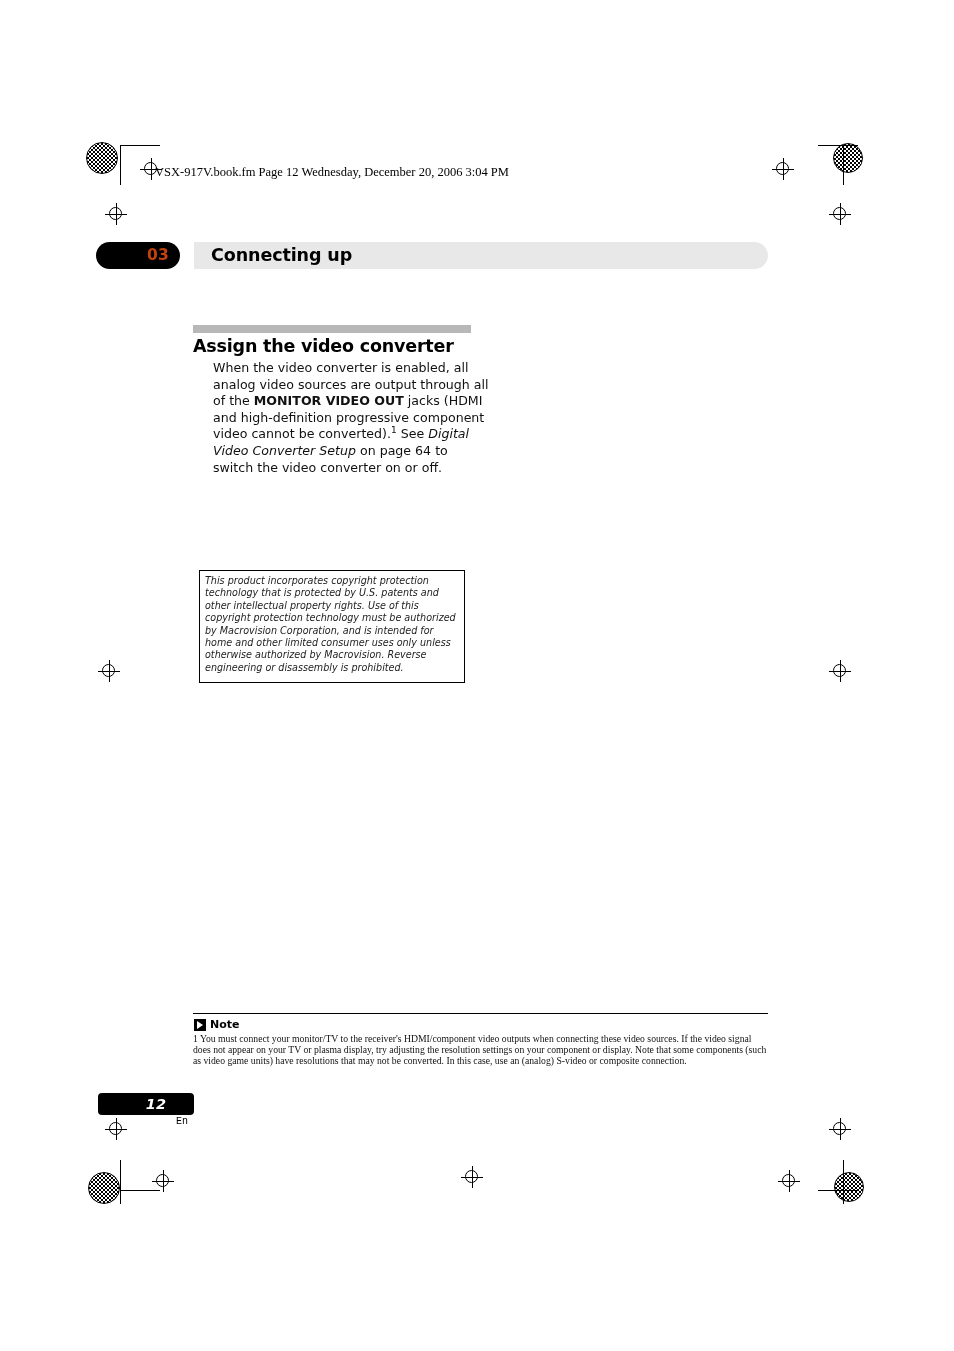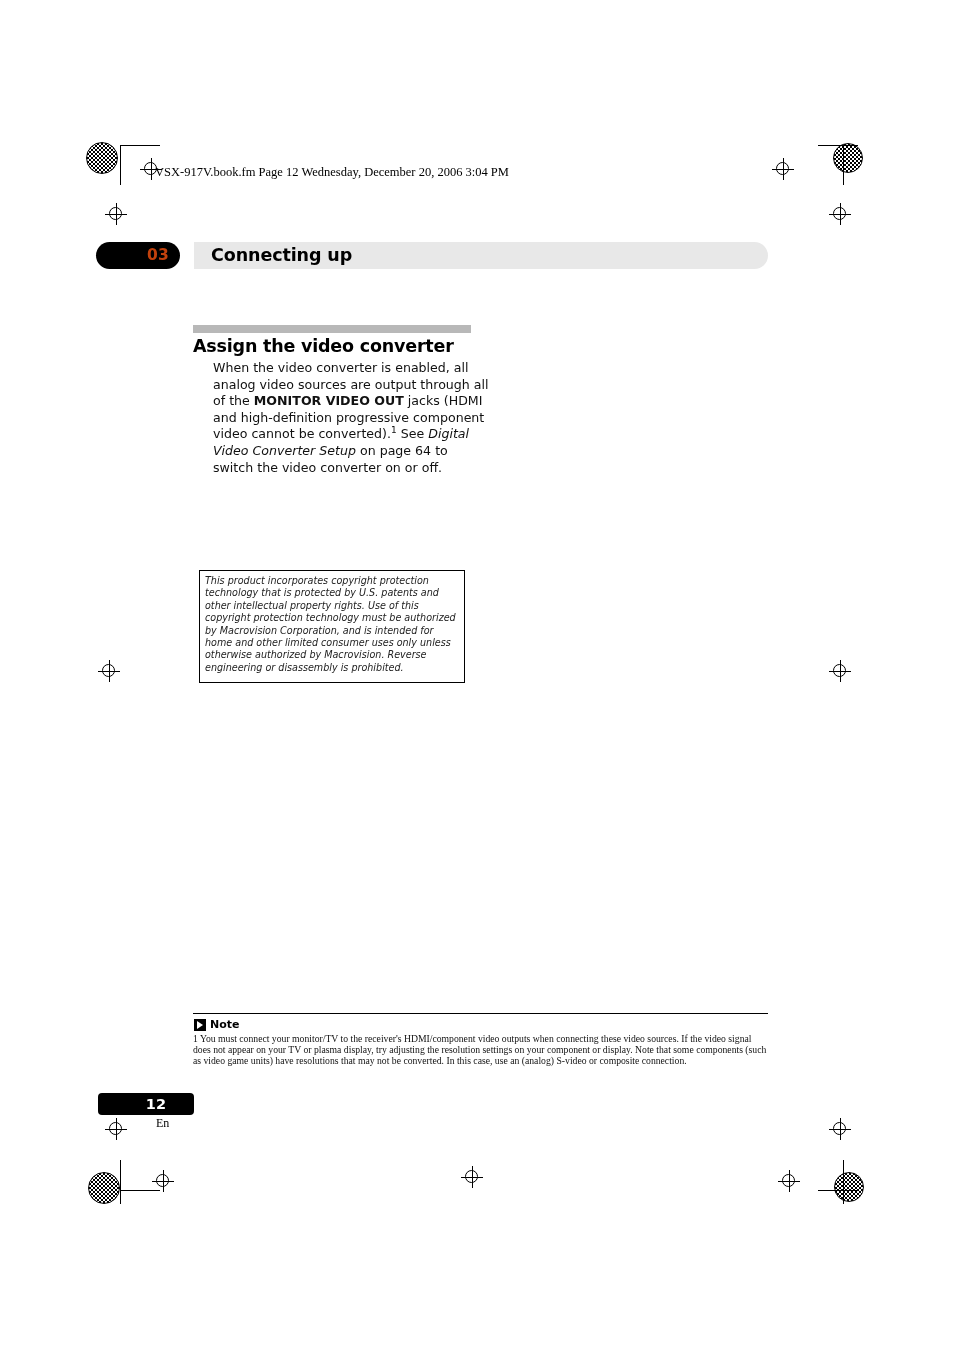--- a/index.html
+++ b/index.html
@@ -237,27 +237,28 @@
     border-radius: 4px;
   }
   .pagenum-badge span {
     position: absolute;
     right: 28px;
     top: 3px;
     color: #fff;
     font-family: "DejaVu Sans", sans-serif;
     font-weight: bold;
     font-size: 14.5px;
+    font-style: italic;
   }
   .pagenum-lang {
     position: absolute;
-    left: 156px;
+    left: 176px;
     top: 1116px;
-    font-family: Liberation Serif, serif;
-    font-size: 12px;
+    font-family: Liberation Mono, monospace;
+    font-size: 10px;
     color: #000;
   }
 </style>
 </head>
 <body>
 
 <div class="page">
 
   <div class="reg-circle" style="left:86px; top:142px;"></div>
   <div class="reg-circle small" style="left:833px; top:143px;"></div>

